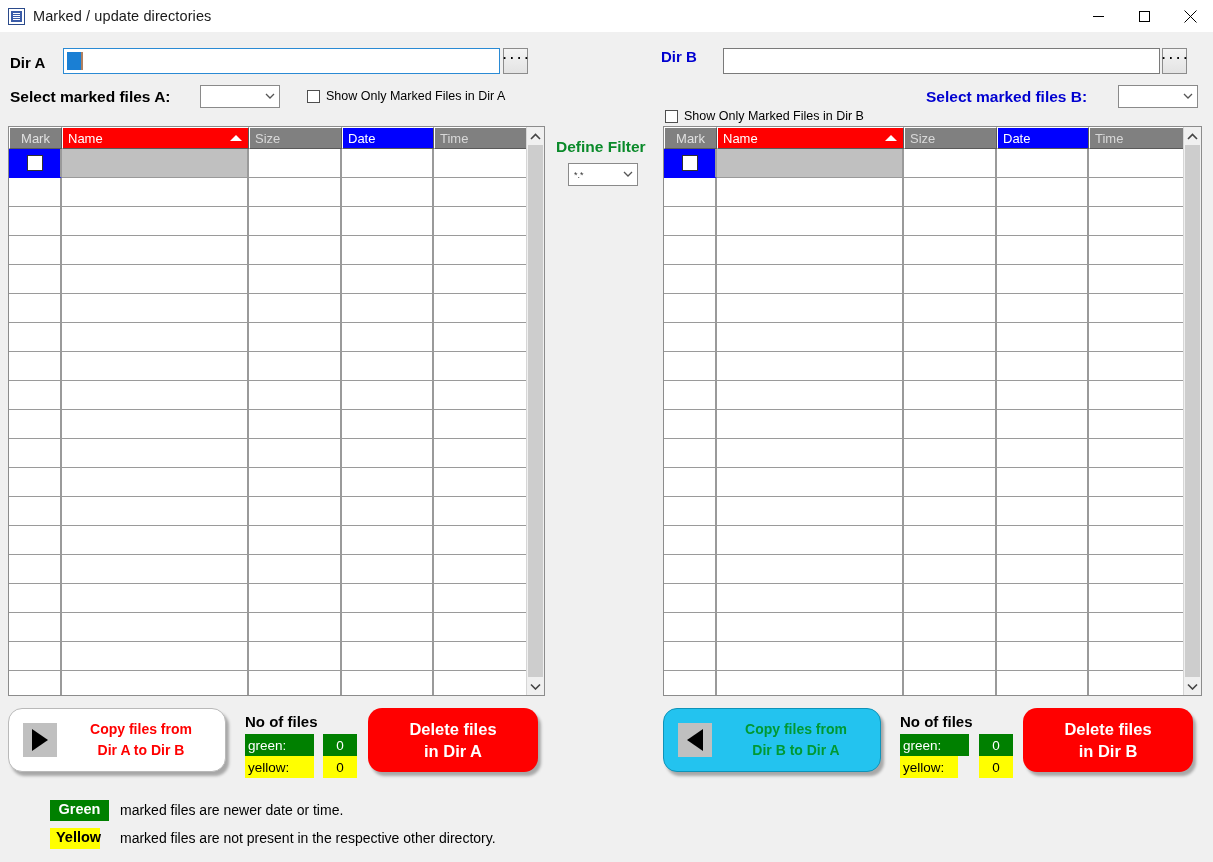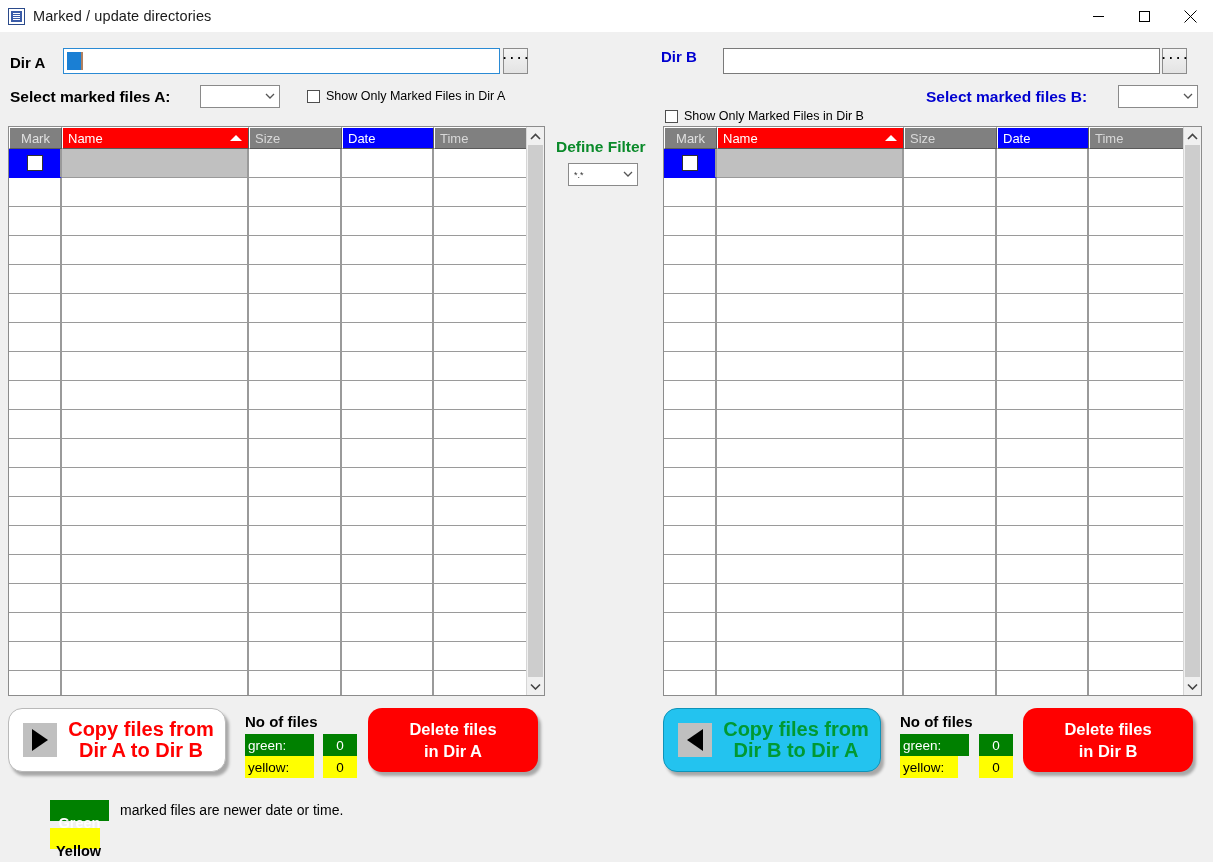--- a/index.html
+++ b/index.html
@@ -351,21 +351,21 @@
   }
   .tri-left {
     width: 0; height: 0;
     border-top: 11px solid transparent;
     border-bottom: 11px solid transparent;
     border-right: 16px solid #000000;
   }
   .pill-text {
     flex: 1;
     text-align: center;
-    font-size: 20px;
+    font-size: 14px;
     font-weight: bold;
     line-height: 21px;
     padding: 0 10px;
   }
   .pill-text.red { color: #ff0000; }
   .pill-text.green { color: #009933; }
 
   .del-btn {
     position: absolute;
     background: #ff0000;
@@ -406,21 +406,21 @@
     box-sizing: border-box;
   }
   .cnt-val.green { background: #008000; color: #ffffff; }
   .cnt-val.yellow { background: #ffff00; color: #000000; }
 
   
   .legend-chip {
     position: absolute;
     font-size: 14.5px;
     font-weight: bold;
-    padding: 15px 6px 2px 6px;
+    padding: 1px 6px 2px 6px;
     box-sizing: border-box;
     text-align: center;
   }
   .legend-chip.green { background: #008000; color: #ffffff; }
   .legend-chip.yellow { background: #ffff00; color: #000000; }
   .legend-text {
     position: absolute;
     font-size: 14px;
     color: #000;
     white-space: nowrap;
@@ -875,14 +875,15 @@
   <div class="del-btn" style="left:1023px; top:676px; width:170px; height:64px;">
     <div>
       <div>Delete files</div>
       <div>in Dir B</div>
     </div>
   </div>
 
   <div class="legend-chip green" style="left:50px; top:768px; width:59px; height:21px;">Green</div>
   <div class="legend-text" style="left:120px; top:770px;">marked files are newer date or time.</div>
   <div class="legend-chip yellow" style="left:50px; top:796px; width:50px; height:21px;">Yellow</div>
+  <div class="legend-text" style="left:120px; top:798px;">marked files are not present in the respective other directory.</div>
 
 </div>
 
 </body></html>

